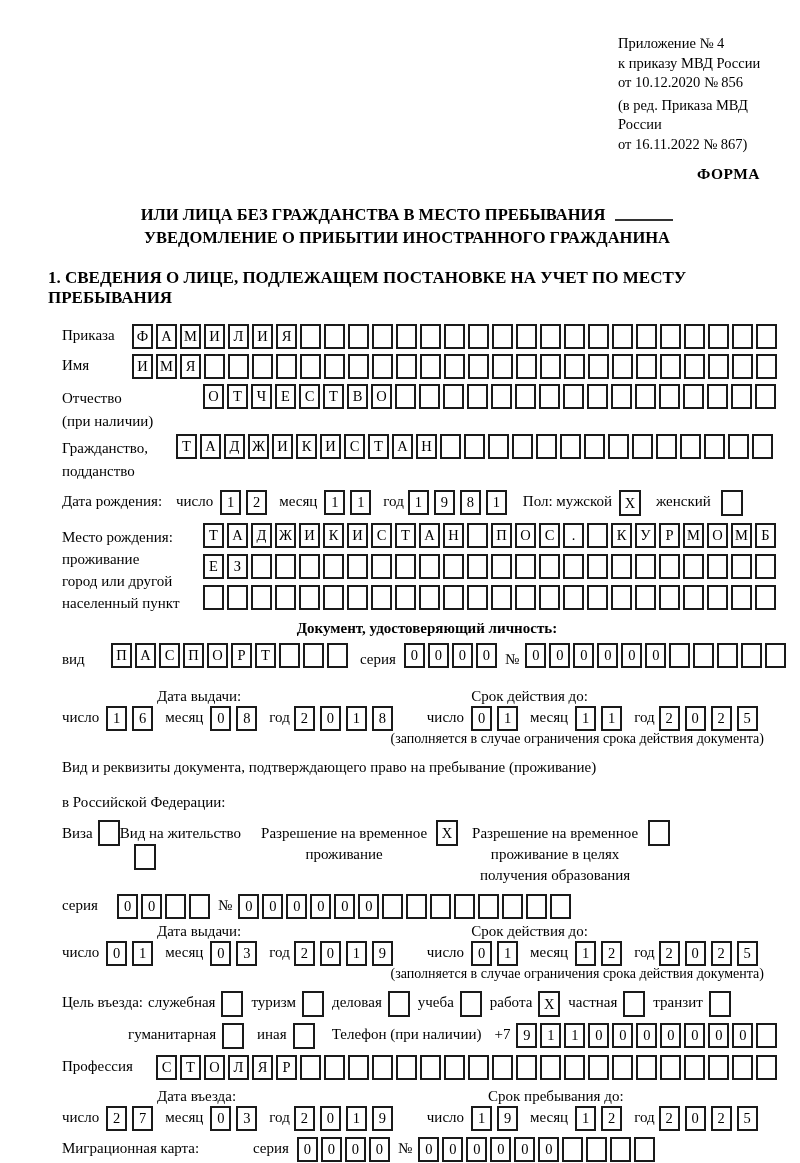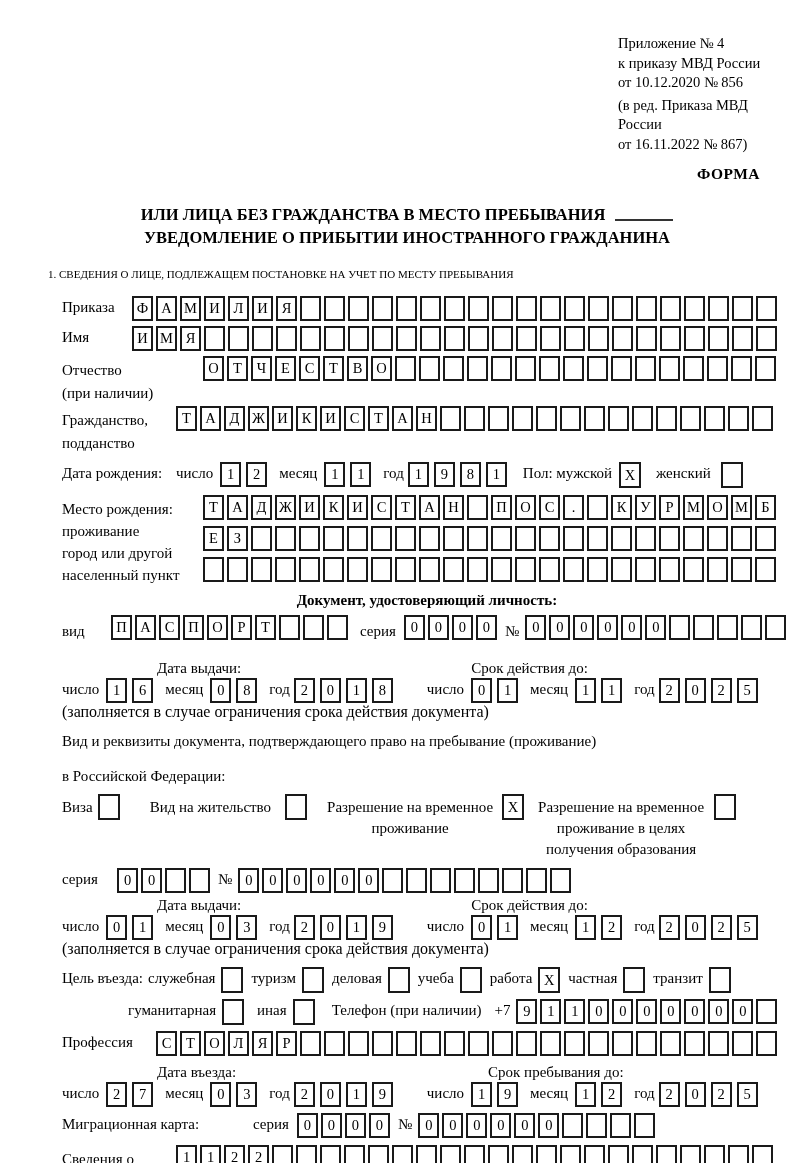--- a/index.html
+++ b/index.html
@@ -6,38 +6,38 @@
   .page{
     position:relative;width:800px;height:1163px;background:#fff;color:#000;
     font-family:"Liberation Serif","DejaVu Serif",serif;font-size:15px;
     box-sizing:border-box;padding:34px 8px 0 62px;overflow:hidden;
   }
   .hdr{margin-left:556px;font-size:14.5px;line-height:19.5px;}
   .hdr .gap{margin-top:3px;}
   .forma{font-weight:bold;font-size:15.5px;text-align:right;padding-right:32px;margin-top:11px;letter-spacing:.5px;}
   .title{margin-top:20px;text-align:center;font-weight:bold;font-size:16.5px;line-height:23px;margin-left:-40px;}
   .t-underline{display:inline-block;width:58px;border-bottom:2px solid #333;margin-left:10px;transform:translateY(1px);}
-  .sec-heading{margin-top:19px;margin-left:-14px;font-weight:normal;font-size:11px;margin-bottom:16px;}
+  .sec-heading{margin-top:19px;margin-left:-14px;font-weight:bold;font-size:17px;margin-bottom:16px;}
   .row{display:flex;align-items:flex-start;margin-bottom:5px;}
   .lb{flex:0 0 auto;padding-top:3px;}
   .lbcol{flex:0 0 auto;display:flex;flex-direction:column;line-height:22.5px;padding-top:3px;}
   .lw70{width:70px;}  .lw141{width:141px;}  .lw114{width:114px;}
   .lw49{width:49px;}  .lw94{width:94px;}    .lw191{width:191px;}
   .boxes{display:inline-flex;flex:0 0 auto;}
   .cell{box-sizing:border-box;width:21px;height:25px;border:2px solid #1a1a1a;margin-right:3px;
         display:inline-flex;align-items:center;justify-content:center;font-size:14.5px;background:#fff;}
   .d .cell{margin-right:5px;}
   .cb .cell{width:22px;height:26px;margin-right:0;}
   .stack{display:flex;flex-direction:column;row-gap:6px;}
   .dgroup{display:flex;align-items:flex-start;}
   .dgroup .w{padding-top:3px;margin:0 7px 0 0;}
   .dgroup .boxes{margin-right:7px;}
   .subhead{display:flex;margin-bottom:1px;margin-top:4px;}
   .center-bold{text-align:center;font-weight:bold;margin:6px 0 6px 0;}
-  .note-r{font-size:16px;text-align:left;padding-right:28px;margin:-2px 0 9px 0;}
+  .note-r{font-size:14px;text-align:right;padding-right:28px;margin:-2px 0 9px 0;}
   .intro{line-height:23px;margin-top:6px;}
   .opt{display:flex;align-items:flex-start;}
   .opt-label{display:flex;flex-direction:column;align-items:center;text-align:center;line-height:21px;padding-top:3px;}
   .opts{margin-top:6px;margin-bottom:8px;}
   .pair{display:flex;align-items:flex-start;}
   .pair .lb{margin-right:6px;}
 </style>
 </head>
 <body>
 
@@ -405,21 +405,21 @@
 
   <div class="row opts">
     <span class="opt">
       <span class="opt-label">
           <span>Виза</span>
         </span>
       <span class="boxes cb" style="margin-left:5px;">
           <span class="cell"></span>
         </span>
     </span>
-    <span class="opt" style="margin-left:30px;">
+    <span class="opt" style="margin-left:0;flex-direction:column;">
       <span class="opt-label">
           <span>Вид на жительство</span>
         </span>
       <span class="boxes cb" style="margin-left:14px;">
           <span class="cell"></span>
         </span>
     </span>
     <span class="opt" style="margin-left:20px;">
       <span class="opt-label">
         <span>Разрешение на временное</span>

